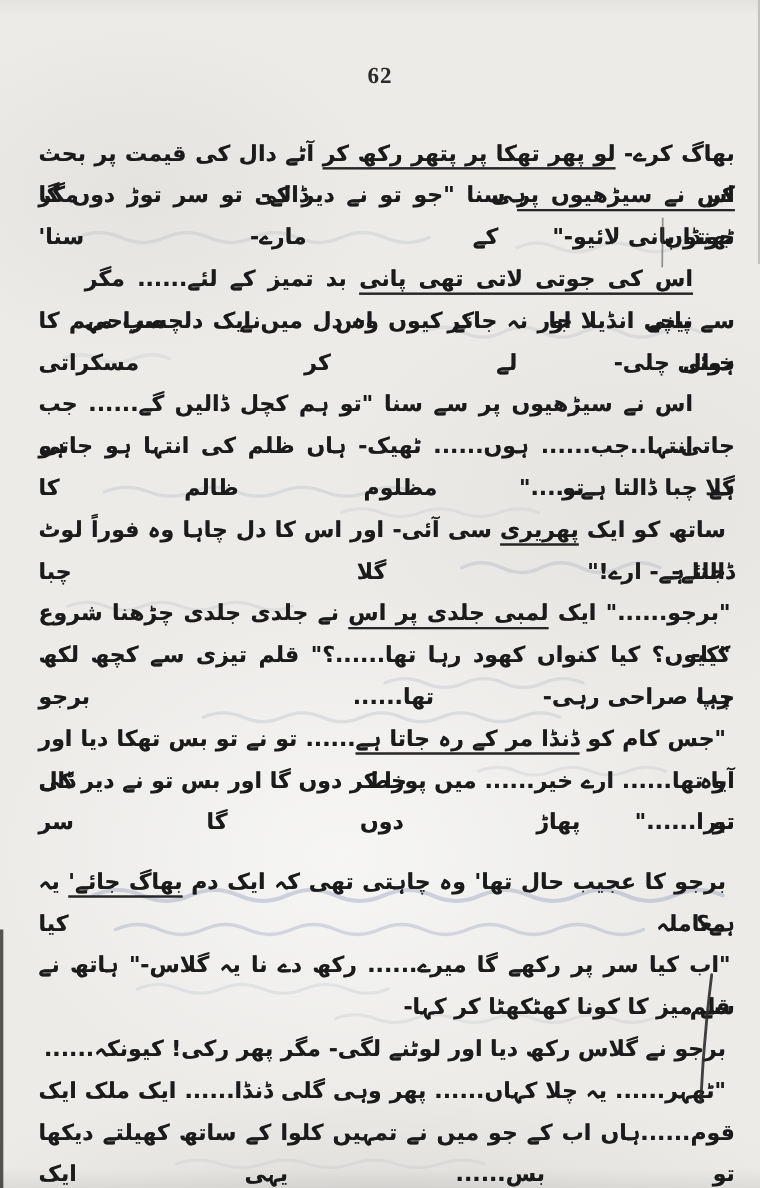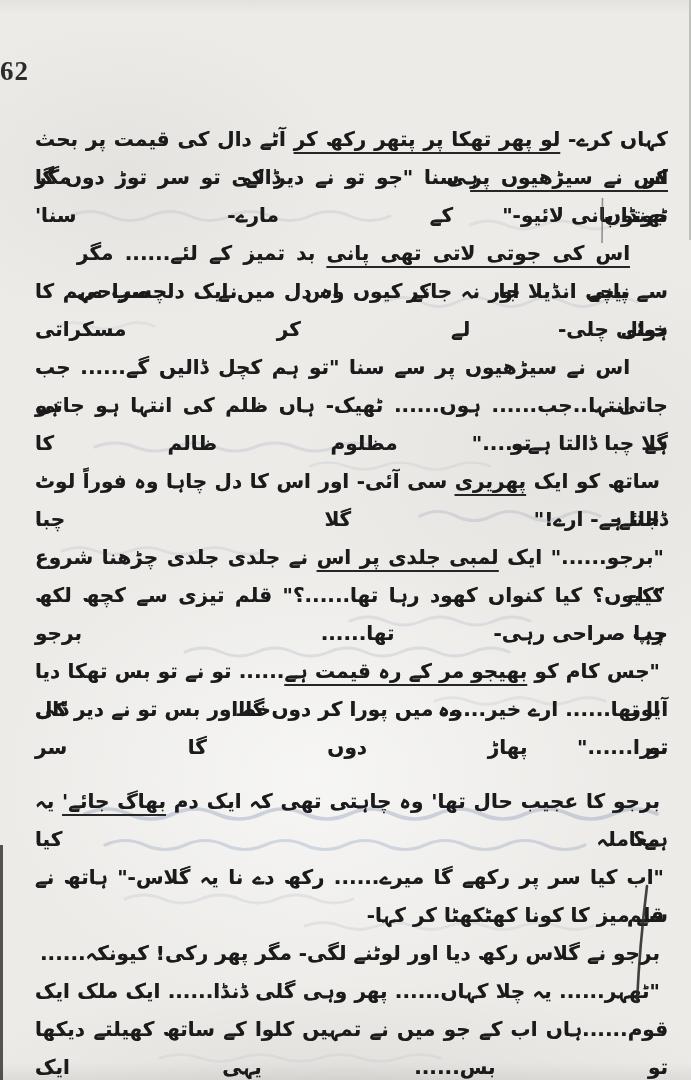--- a/index.html
+++ b/index.html
@@ -9,22 +9,22 @@
     background:
       radial-gradient(ellipse 320px 220px at 18% 16%, rgba(0,0,0,.035), transparent 70%),
       radial-gradient(ellipse 380px 280px at 82% 42%, rgba(0,0,0,.03), transparent 72%),
       radial-gradient(ellipse 420px 320px at 45% 72%, rgba(255,255,255,.55), transparent 75%),
       radial-gradient(ellipse 500px 120px at 50% 100%, rgba(0,0,0,.05), transparent 80%),
       linear-gradient(180deg, rgba(0,0,0,.04) 0, transparent 14px),
       #ecebe8;
     font-family:"DejaVu Sans", sans-serif;
   }
   .pageno{
-    position:absolute;top:56px;left:0;right:0;text-align:left;
-    font-family:"Liberation Serif", serif;font-size:27px;font-weight:bold;
+    position:absolute;top:56px;left:0;right:0;text-align:center;
+    font-family:"Liberation Serif", serif;font-size:21px;font-weight:bold;
     color:#2b2b2b;letter-spacing:1px;
   }
   .textblock{
     position:absolute;top:120px;right:23px;left:35px;height:914px;
     direction:rtl;unicode-bidi:embed;
   }
   .para{margin:0;padding:0;}
   .line{
     height:38px;line-height:38px;font-size:20px;font-weight:bold;
     color:#1b1b1b;white-space:nowrap;text-align:right;
@@ -66,21 +66,21 @@
       <path d="M125,899 q19,-8 38,0 t38,0 t38,0 t38,0 t38,0 t38,0" stroke="#98a0b2" stroke-width="2.8" opacity=".18"></path>
       <path d="M305,926 q18,-7 36,0 t36,0 t36,0 t36,0 t36,0 t36,0 t36,0 t36,0" stroke="#9aa1b2" stroke-width="2.8" opacity=".17"></path>
       <path d="M160,1058 q20,-7 40,0 t40,0 t40,0 t40,0 t40,0 t40,0 t40,0" stroke="#a3a9b6" stroke-width="2.6" opacity=".15"></path>
     </g>
   </svg>
 
   <div class="pageno">62</div>
 
   <div class="textblock" id="text-root">
       <div class="para">
-        <div class="line justify"><span>کہاں کرے- </span><span class="u">لو پھر تھکا پر پتھر رکھ کر</span><span> آٹے دال کی قیمت پر بحث کر ہی ڈالے- مگر</span></div>
+        <div class="line justify"><span>بھاگ کرے- </span><span class="u">لو پھر تھکا پر پتھر رکھ کر</span><span> آٹے دال کی قیمت پر بحث کر ہی ڈالے- مگر</span></div>
         <div class="line justify"><span class="u">اس نے سیڑھیوں پر</span><span> سنا "جو تو نے دیر کی تو سر توڑ دوں گا جوتوں کے مارے- سنا'</span></div>
         <div class="line"><span>ٹھنڈا پانی لائیو-"</span></div>
       </div>
       <div class="para">
         <div class="line justify" style="padding-right: 38px; margin-left: 42px;"><span class="u">اس کی جوتی لاتی تھی پانی</span><span> بد تمیز کے لئے...... مگر نیچے جا کر اس نے صراحی</span></div>
         <div class="line justify"><span>سے پانی انڈیلا اور نہ جانے کیوں وہ دل میں ایک دلچسپ مہم کا خیال لے کر مسکراتی</span></div>
         <div class="line"><span>ہوئی چلی-</span></div>
       </div>
       <div class="para">
         <div class="line justify" style="padding-right: 38px;"><span>اس نے سیڑھیوں پر سے سنا "تو ہم کچل ڈالیں گے...... جب انتہا ہو</span></div>
@@ -92,21 +92,21 @@
         <div class="line"><span>ڈالتا ہے- ارے!"</span></div>
       </div>
       <div class="para">
         <div class="line justify" style="padding-right: 4px;"><span>"برجو......" ایک </span><span class="u">لمبی جلدی پر اس</span><span> نے جلدی جلدی چڑھنا شروع کیا-</span></div>
       </div>
       <div class="para">
         <div class="line justify" style="padding-right: 4px;"><span>"کیوں؟ کیا کنواں کھود رہا تھا......؟" قلم تیزی سے کچھ لکھ رہا تھا...... برجو</span></div>
         <div class="line"><span>چپ صراحی رہی-</span></div>
       </div>
       <div class="para">
-        <div class="line justify" style="padding-right: 8px;"><span>"جس کام کو </span><span class="u">بھیجو مر کے رہ قیمت ہے</span><span>...... تو نے تو بس تھکا دیا اور وہ خط ڈال</span></div>
+        <div class="line justify" style="padding-right: 8px;"><span>"جس کام کو </span><span class="u">ڈنڈا مر کے رہ جاتا ہے</span><span>...... تو نے تو بس تھکا دیا اور وہ خط ڈال</span></div>
         <div class="line justify"><span>آیا تھا...... ارے خیر...... میں پورا کر دوں گا اور بس تو نے دیر کی تو پھاڑ دوں گا سر</span></div>
         <div class="line"><span>تیرا......"</span></div>
       </div>
       <div class="para">
         <div class="line justify" style="padding-right: 8px; margin-top: 16px;"><span>برجو کا عجیب حال تھا' وہ چاہتی تھی کہ ایک دم </span><span class="u">بھاگ جائے'</span><span> یہ معاملہ کیا</span></div>
         <div class="line"><span>ہے؟</span></div>
       </div>
       <div class="para">
         <div class="line justify" style="padding-right: 4px;"><span>"اب کیا سر پر رکھے گا میرے...... رکھ دے نا یہ گلاس-" ہاتھ نے قلم</span></div>
         <div class="line"><span>سے میز کا کونا کھٹکھٹا کر کہا-</span></div>

